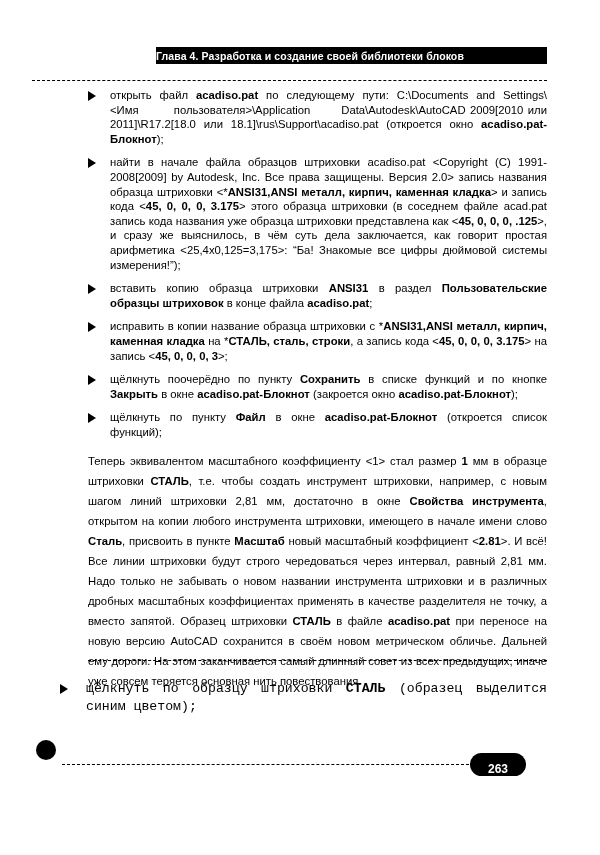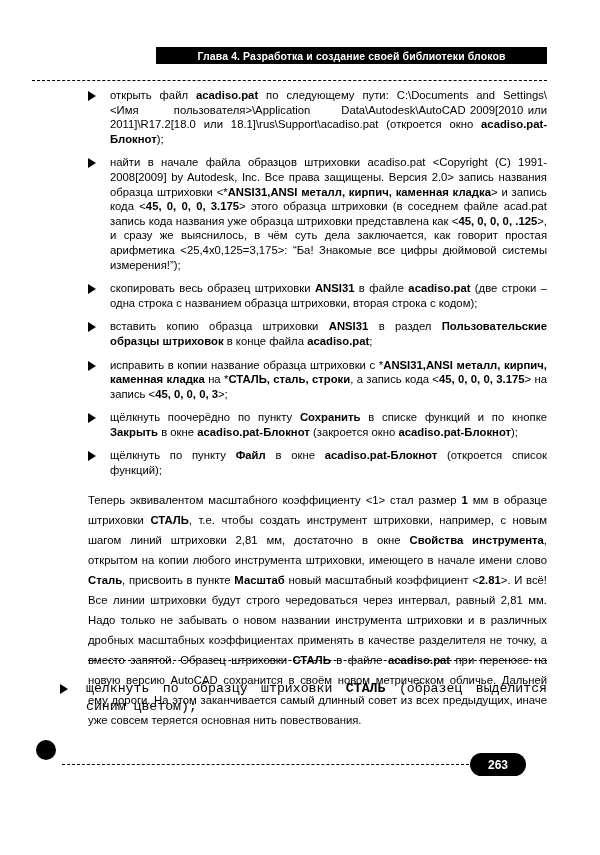--- a/index.html
+++ b/index.html
@@ -29,21 +29,21 @@
     top: 47px;
     left: 156px;
     width: 391px;
     height: 17px;
     background: #000000;
     color: #ffffff;
     font-size: 10.5px;
     font-weight: bold;
     display: flex;
     align-items: center;
-    justify-content: center;
+    justify-content: flex-start;
     letter-spacing: 0.1px;
   }
 
   
   .header-rule {
     position: absolute;
     top: 80px;
     left: 32px;
     width: 515px;
     height: 0;
@@ -148,21 +148,21 @@
     left: 470px;
     top: 753px;
     width: 56px;
     height: 23px;
     background: #000000;
     color: #ffffff;
     border-radius: 11.5px;
     font-size: 12px;
     font-weight: bold;
     display: flex;
-    align-items: center;
+    align-items: flex-end;
     justify-content: center;
   }
 </style>
 </head>
 <body>
 
 <div class="page">
 
   <div class="header-bar">
     <span>Глава 4. Разработка и создание своей библиотеки блоков</span>
@@ -175,24 +175,20 @@
     <div class="bullet-item">
       <span class="bullet-mark"><span class="tri"></span></span>
       <span class="bullet-text">открыть файл <b>acadiso.pat</b> по следующему пути: C:\Documents and Settings\&lt;Имя&nbsp;&nbsp;&nbsp;&nbsp;&nbsp;&nbsp;&nbsp;&nbsp;пользователя&gt;\Application&nbsp;&nbsp;&nbsp;&nbsp;&nbsp;&nbsp;&nbsp;Data\Autodesk\AutoCAD 2009[2010 или 2011]\R17.2[18.0 или 18.1]\rus\Support\acadiso.pat (откроется окно <b>acadiso.pat-Блокнот</b>);</span>
     </div>
 
     <div class="bullet-item">
       <span class="bullet-mark"><span class="tri"></span></span>
       <span class="bullet-text">найти в начале файла образцов штриховки acadiso.pat &lt;Copyright (C) 1991-2008[2009] by Autodesk, Inc. Все права защищены. Версия 2.0&gt; запись названия образца штриховки &lt;*<b>ANSI31,ANSI металл, кирпич, каменная кладка</b>&gt; и запись кода &lt;<b>45, 0, 0, 0, 3.175</b>&gt; этого образца штриховки (в соседнем файле acad.pat запись кода названия уже образца штриховки представлена как &lt;<b>45, 0, 0, 0, .125</b>&gt;, и сразу же выяснилось, в чём суть дела заключается, как говорит простая арифметика &lt;25,4х0,125=3,175&gt;: “Ба! Знакомые все цифры дюймовой системы измерения!”);</span>
     </div>
 
-    <div class="bullet-item">
-      <span class="bullet-mark"><span class="tri"></span></span>
-      <span class="bullet-text">скопировать весь образец штриховки <b>ANSI31</b> в файле <b>acadiso.pat</b> (две строки – одна строка с названием образца штриховки, вторая строка с кодом);</span>
-    </div>
 
     <div class="bullet-item">
       <span class="bullet-mark"><span class="tri"></span></span>
       <span class="bullet-text">вставить копию образца штриховки <b>ANSI31</b> в раздел <b>Пользовательские образцы штриховок</b> в конце файла <b>acadiso.pat</b>;</span>
     </div>
 
     <div class="bullet-item">
       <span class="bullet-mark"><span class="tri"></span></span>
       <span class="bullet-text">исправить в копии название образца штриховки с *<b>ANSI31,ANSI металл, кирпич, каменная кладка</b> на *<b>СТАЛЬ, сталь, строки</b>, а запись кода &lt;<b>45, 0, 0, 0, 3.175</b>&gt; на запись &lt;<b>45, 0, 0, 0, 3</b>&gt;;</span>
     </div>

